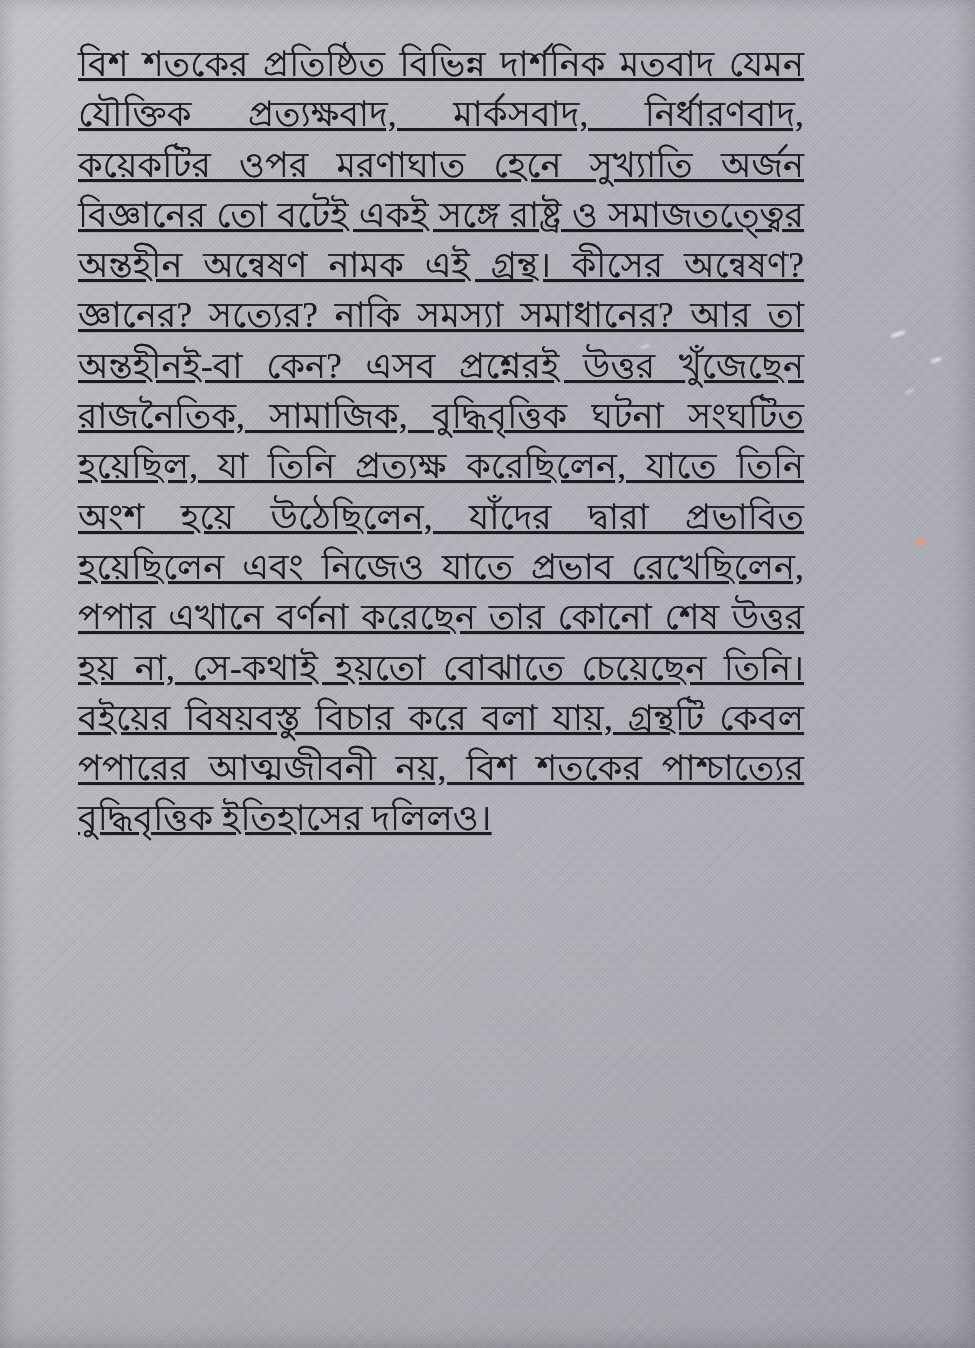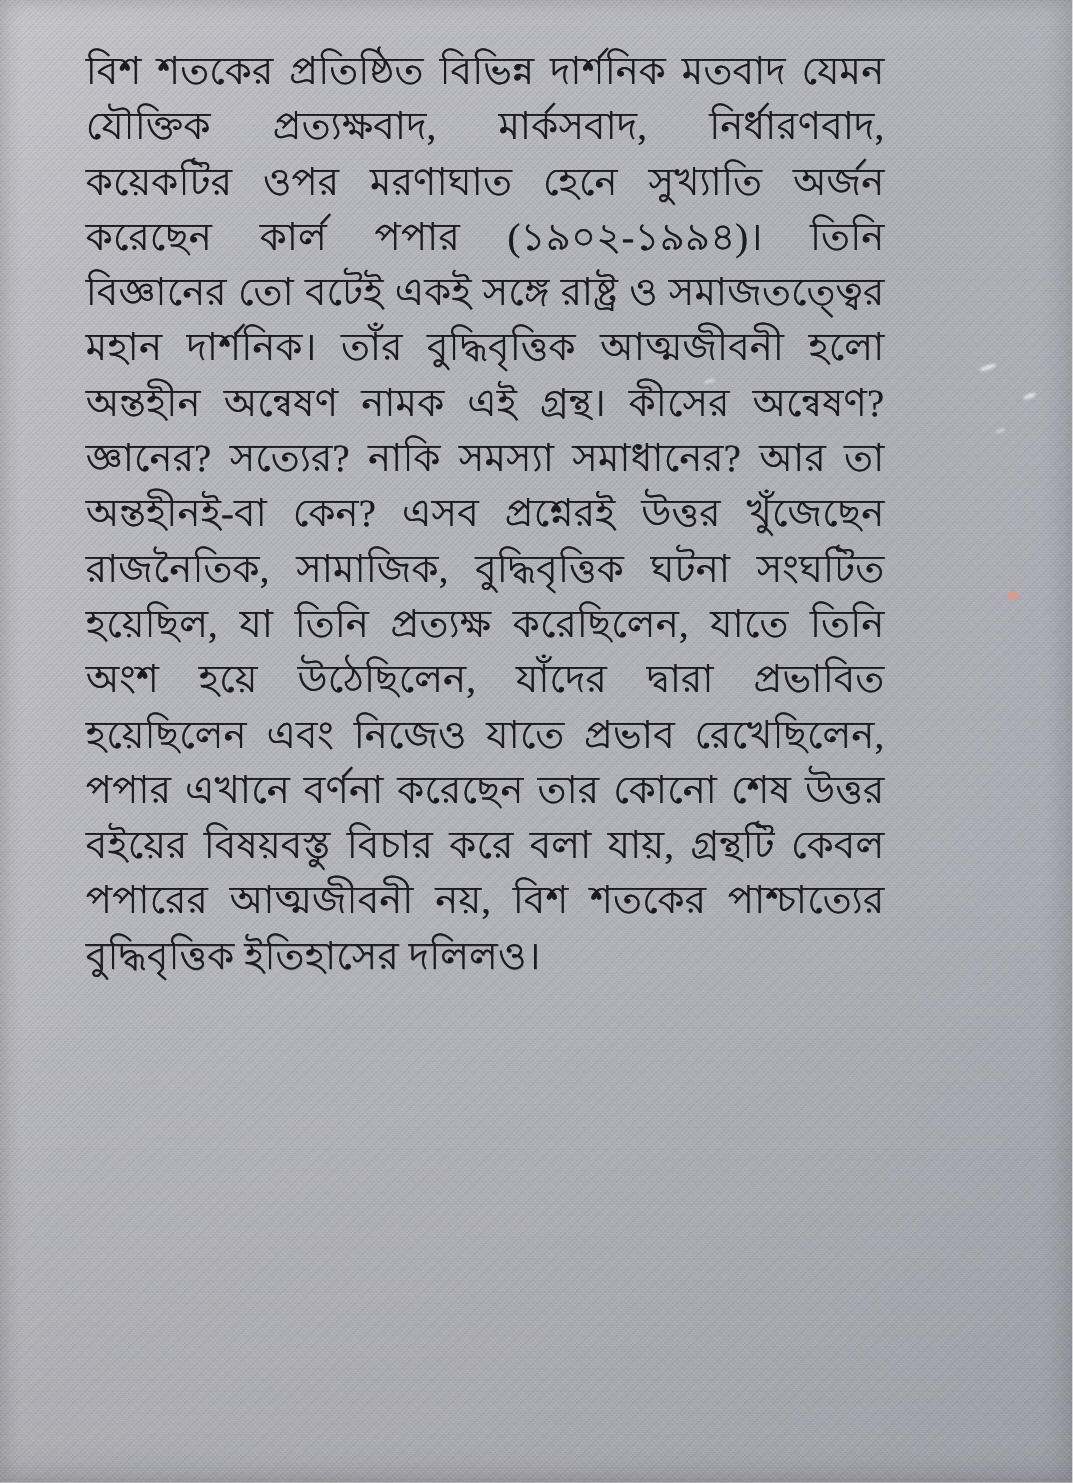--- a/index.html
+++ b/index.html
@@ -37,20 +37,21 @@
     color: #1b1b20;
   }
   .text-line {
     font-size: 35px;
     line-height: 50.3px;
     text-align: justify;
     text-align-last: justify;
     letter-spacing: 0.2px;
     text-shadow: 0 0 0.6px rgba(20,20,28,0.65), 0.4px 0.4px 0.5px rgba(20,20,28,0.25);
     white-space: normal;
+    text-decoration: underline;
   }
   .text-line.last {
     text-align-last: left;
   }
   .speck {
     position: absolute;
     left: 915px;
     top: 537px;
     width: 11px;
     height: 9px;
@@ -75,31 +76,30 @@
 <body>
 
 <div class="page">
   <div class="texture"></div>
 
   <div class="text-block" id="text-block">
 
   <div class="text-line">বিশ শতকের প্রতিষ্ঠিত বিভিন্ন দার্শনিক মতবাদ যেমন</div>
       <div class="text-line">যৌক্তিক প্রত্যক্ষবাদ, মার্কসবাদ, নির্ধারণবাদ,</div>
       <div class="text-line">কয়েকটির ওপর মরণাঘাত হেনে সুখ্যাতি অর্জন</div>
-      <div class="text-line">করেছেন কার্ল পপার (১৯০২-১৯৯৪)। তিনি</div>
       <div class="text-line">বিজ্ঞানের তো বটেই একই সঙ্গে রাষ্ট্র ও সমাজতত্ত্বের</div>
-      <div class="text-line">মহান দার্শনিক। তাঁর বুদ্ধিবৃত্তিক আত্মজীবনী হলো</div>
       <div class="text-line">অন্তহীন অন্বেষণ নামক এই গ্রন্থ। কীসের অন্বেষণ?</div>
       <div class="text-line">জ্ঞানের? সত্যের? নাকি সমস্যা সমাধানের? আর তা</div>
       <div class="text-line">অন্তহীনই-বা কেন? এসব প্রশ্নেরই উত্তর খুঁজেছেন</div>
       <div class="text-line">রাজনৈতিক, সামাজিক, বুদ্ধিবৃত্তিক ঘটনা সংঘটিত</div>
       <div class="text-line">হয়েছিল, যা তিনি প্রত্যক্ষ করেছিলেন, যাতে তিনি</div>
       <div class="text-line">অংশ হয়ে উঠেছিলেন, যাঁদের দ্বারা প্রভাবিত</div>
       <div class="text-line">হয়েছিলেন এবং নিজেও যাতে প্রভাব রেখেছিলেন,</div>
       <div class="text-line">পপার এখানে বর্ণনা করেছেন তার কোনো শেষ উত্তর</div>
+      <div class="text-line">হয় না, সে-কথাই হয়তো বোঝাতে চেয়েছেন তিনি।</div>
       <div class="text-line">বইয়ের বিষয়বস্তু বিচার করে বলা যায়, গ্রন্থটি কেবল</div>
       <div class="text-line">পপারের আত্মজীবনী নয়, বিশ শতকের পাশ্চাত্যের</div>
       <div class="text-line last">বুদ্ধিবৃত্তিক ইতিহাসের দলিলও।</div>
     </div>
 
   <div class="speck"></div>
   <div class="glint g1"></div>
   <div class="glint g2"></div>
   <div class="glint g3"></div>
   <div class="glint g4"></div>

